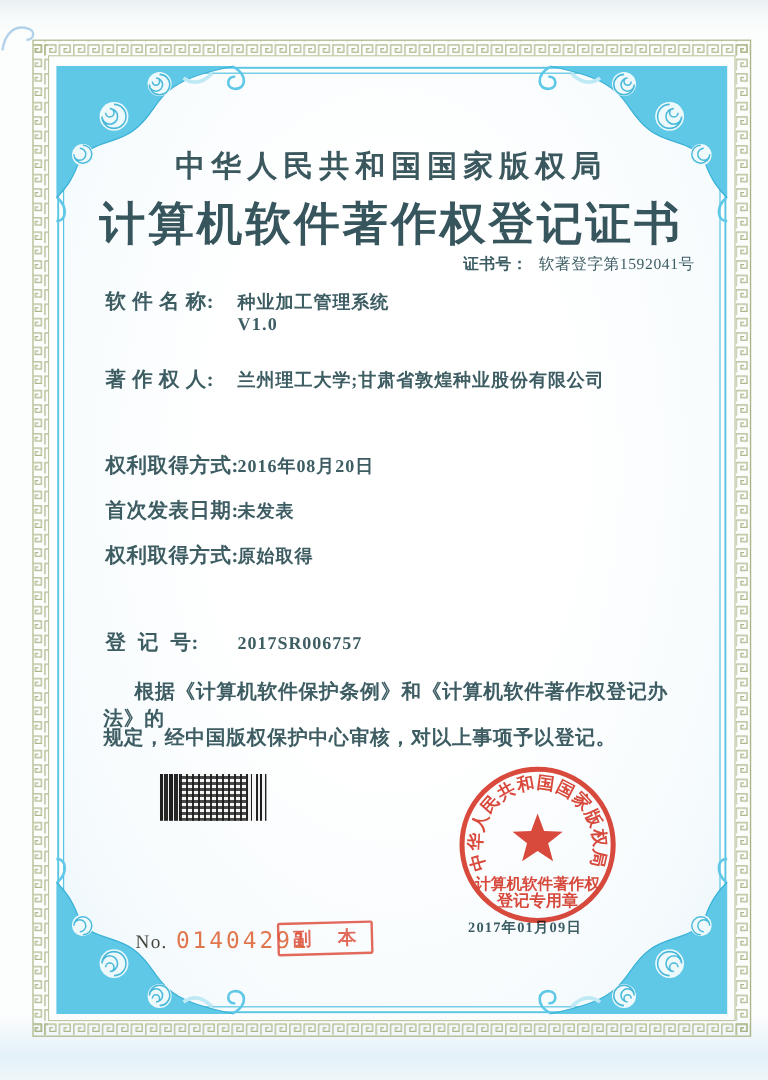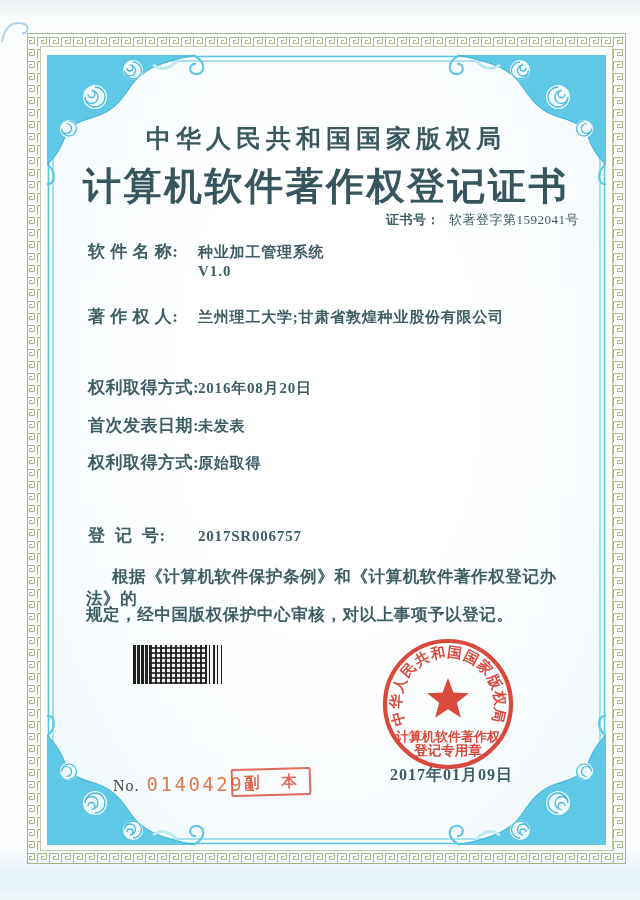--- a/index.html
+++ b/index.html
@@ -53,21 +53,21 @@
   .serial{position:absolute;left:113px;top:773px;white-space:nowrap;}
   .serial .pfx{font-size:16px;color:#474740;letter-spacing:1px;}
   .serial .num{font-size:19px;color:#e0764d;letter-spacing:2.5px;margin-left:7px;font-family:"DejaVu Sans Mono","Liberation Mono",monospace;}
   .copy-stamp{
     position:absolute;left:231px;top:768px;width:68px;height:24px;
     border:2px solid #dd5140;color:#dd5140;font-size:15.5px;font-weight:600;
     display:flex;align-items:center;justify-content:center;letter-spacing:9px;
     padding-left:8px;transform:rotate(-1.5deg);opacity:.85;border-radius:2px;
   }
   .issue-date{
-    position:absolute;left:390px;top:765px;font-size:16px;font-weight:600;
+    position:absolute;left:390px;top:765px;font-size:12px;font-weight:600;
     letter-spacing:1px;color:#3c5c63;white-space:nowrap;
   }
   svg.seal{position:absolute;left:378px;top:635px;mix-blend-mode:multiply;opacity:.92;}
 </style>
 </head>
 <body>
 
 <div class="page">
   <div class="inner-bg"></div>
 

